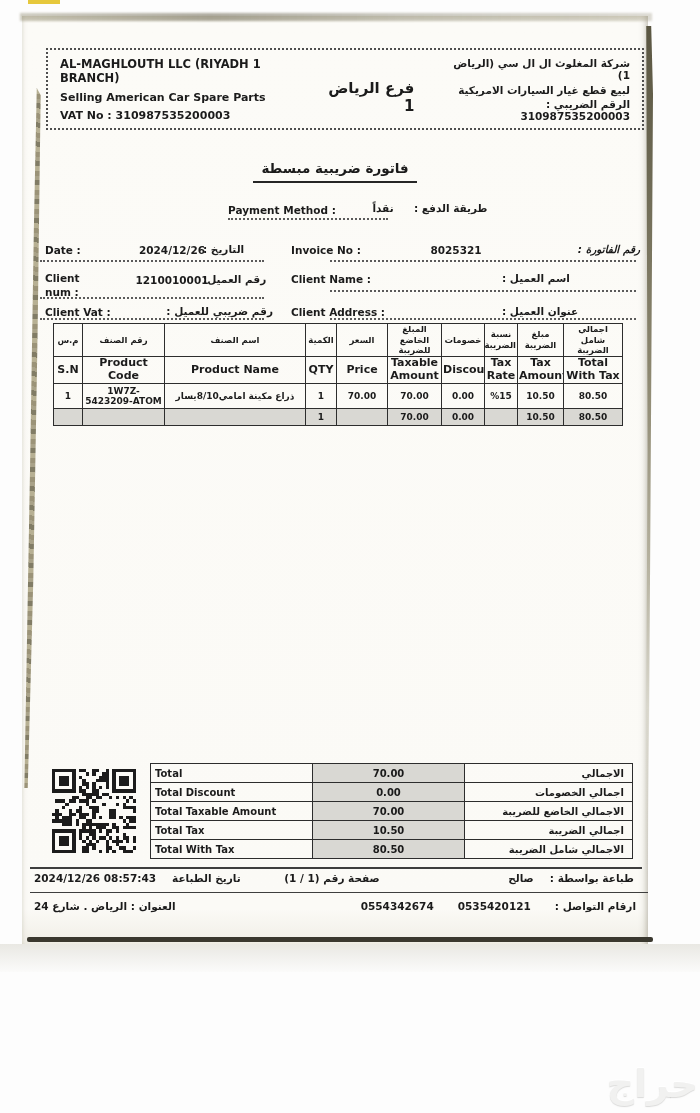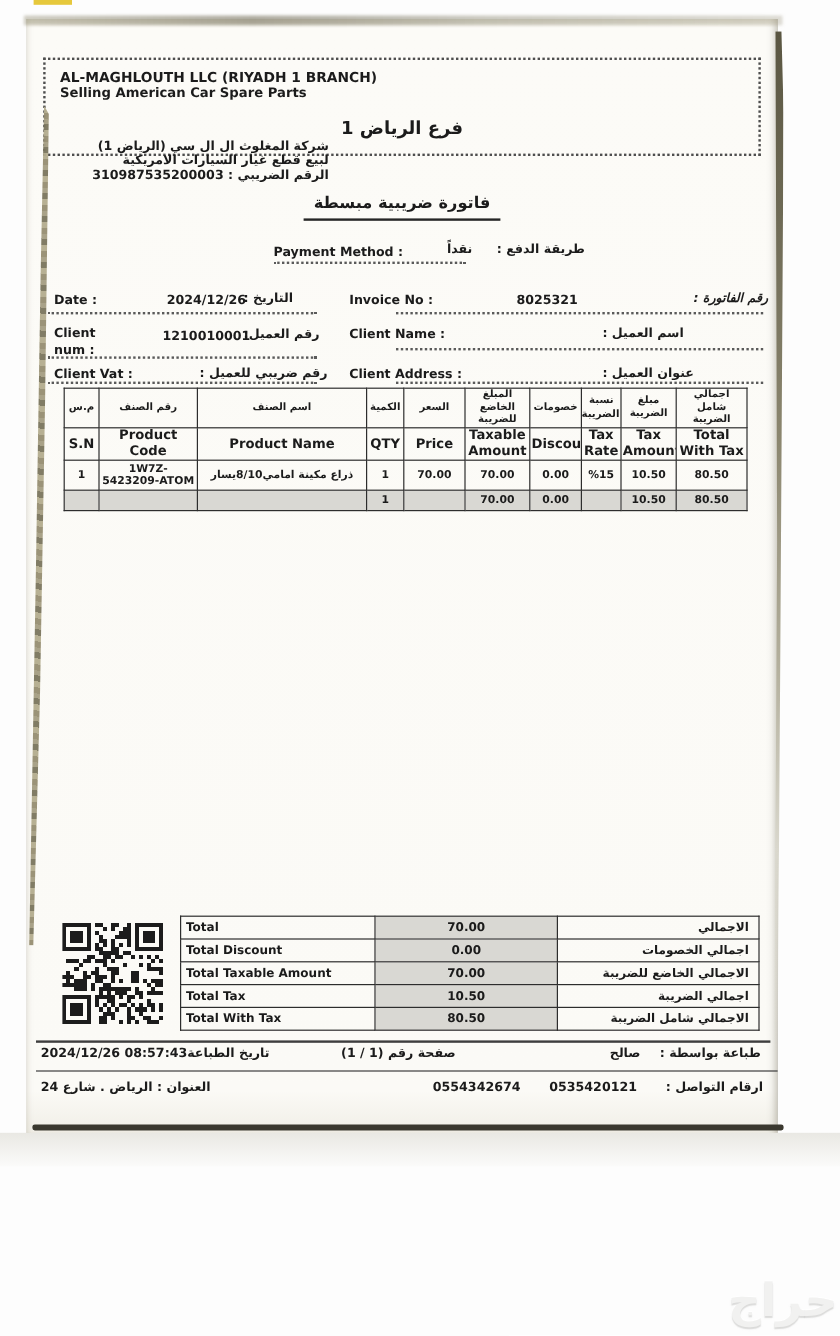--- a/index.html
+++ b/index.html
@@ -48,24 +48,25 @@
 </style>
 </head>
 <body>
 
 <div class="stage">
 
   <div class="ymark"></div>
 
   <div class="paper">
 
-    <div class="abs dotted-box hdr" style="left:14px;top:32px;width:598px;height:82px;flex-direction:column;">
+    <div class="abs dotted-box hdr" style="left:24px;top:32px;width:598px;height:82px;">
       <div class="en" style="width:268px;">
         <div style="font-size:11.5px;">AL-MAGHLOUTH LLC (RIYADH 1 BRANCH)</div>
         <div style="font-size:11px;">Selling American Car Spare Parts</div>
+        <div style="font-size:11px;">VAT No : 310987535200003</div>
       </div>
       <div class="mid">فرع الرياض 1</div>
       <div class="arb" style="width:200px;">
         <div>شركة المغلوث ال ال سي (الرياض 1)</div>
         <div>لبيع قطع غيار السيارات الامريكية</div>
         <div>الرقم الضريبي : 310987535200003</div>
       </div>
     </div>
 
     <div class="abs" style="left:0;top:142px;width:626px;text-align:center;">
@@ -417,21 +418,21 @@
         <td class="tl">Total With Tax</td>
         <td class="tv gray">80.50</td>
         <td class="ta">الاجمالي شامل الضريبة</td>
       </tr>
       </tbody>
     </table>
 
     <div>
       <div class="sline" style="left:8px;top:851px;width:612px;"></div>
 
-      <div class="abs frow" style="left:12px;top:856px;gap:0;">
+      <div class="abs frow" style="left:12px;top:856px;gap:16px;">
         <span>2024/12/26 08:57:43</span>
         <span class="ar">تاريخ الطباعة</span>
       </div>
       <div class="abs frow ar" style="left:240px;top:856px;width:140px;justify-content:center;">
         <span>صفحة رقم (1 / 1)</span>
       </div>
       <div class="abs frow ar" style="left:450px;top:856px;width:162px;gap:16px;">
         <span>طباعة بواسطة :</span>
         <span>صالح</span>
       </div>

